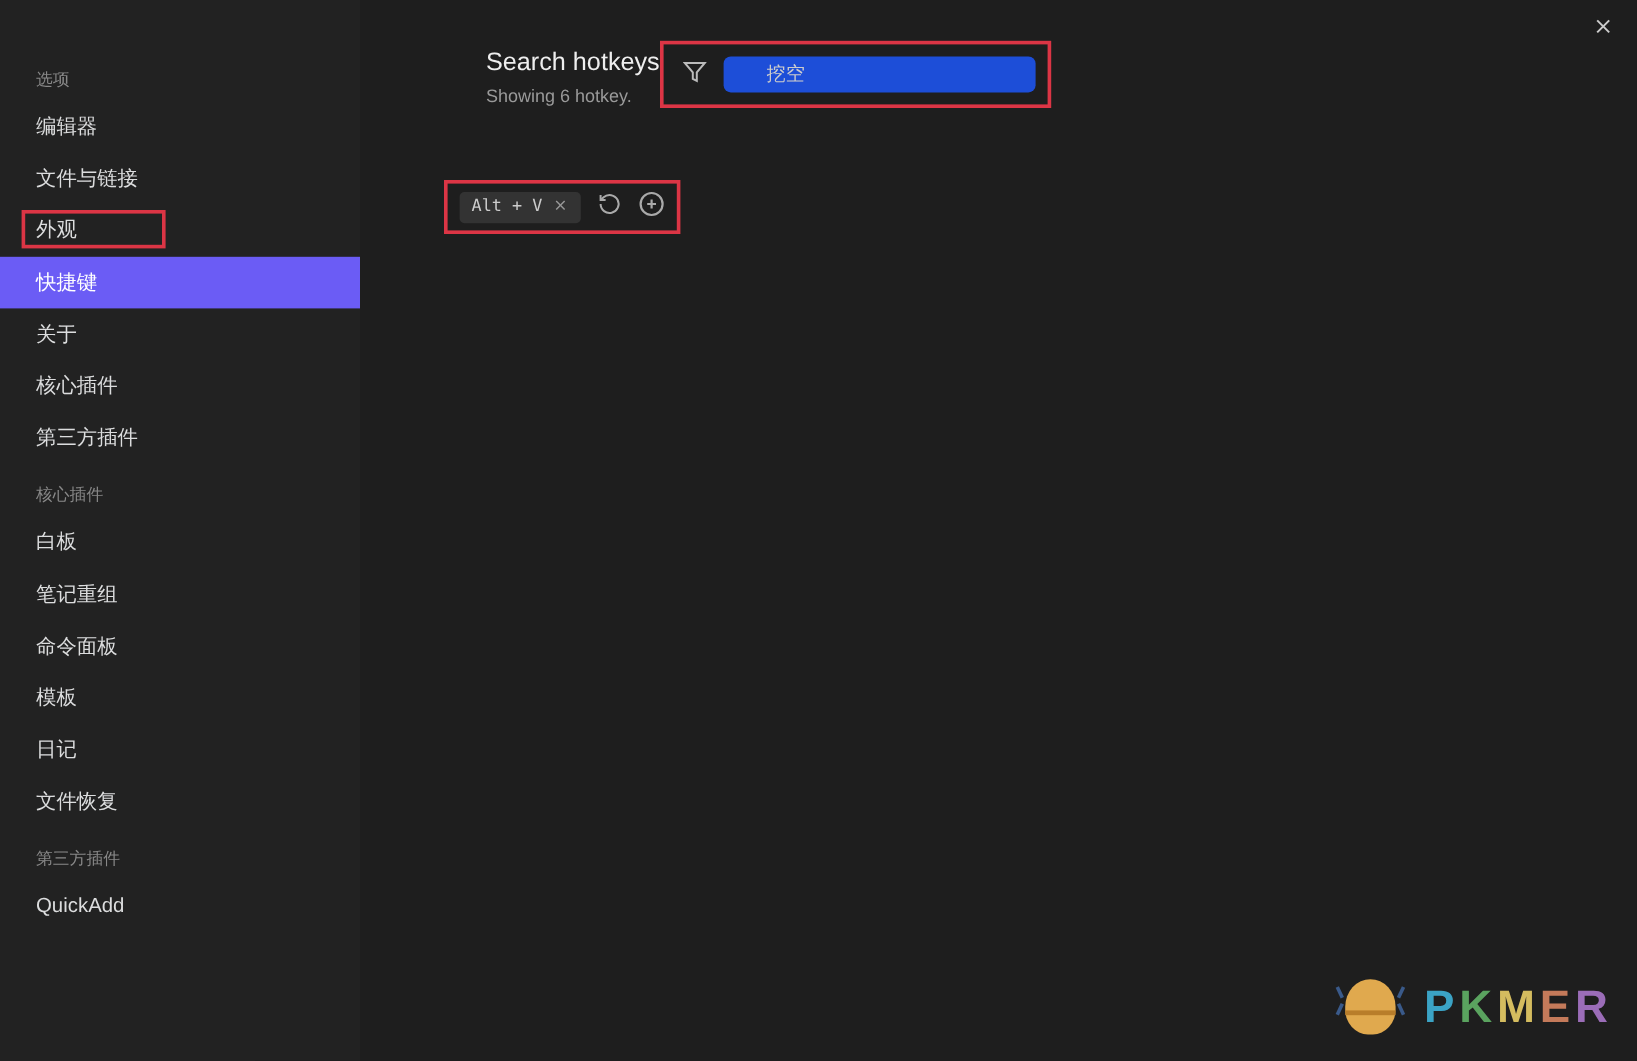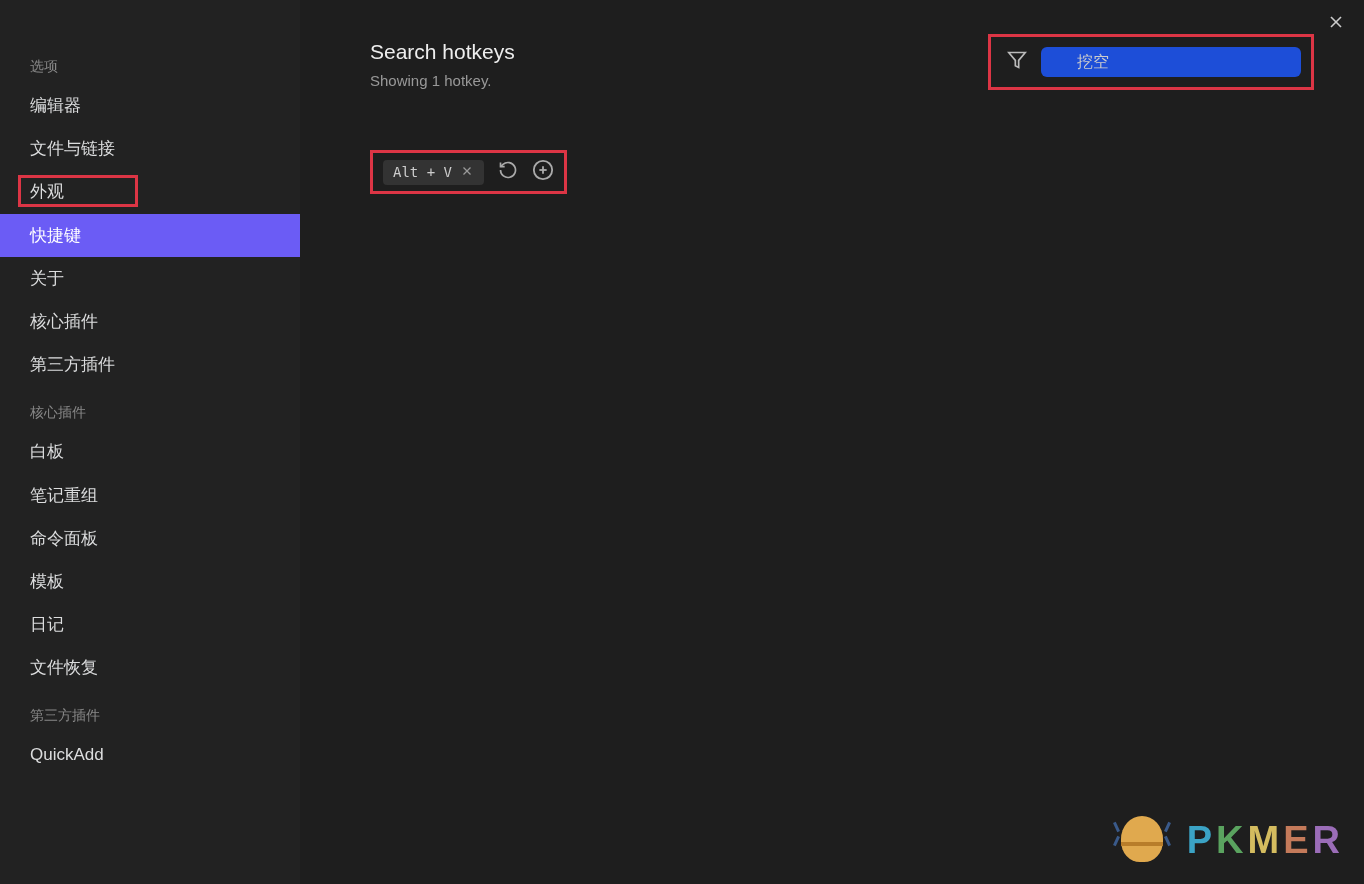--- a/index.html
+++ b/index.html
@@ -42,22 +42,23 @@
   position: relative;
 }
 .close-btn {
   position: absolute;
   top: 12px; right: 18px;
   color: #ccc;
   cursor: pointer;
 }
 .header-row {
   display: flex;
-  justify-content: space-between;
+  justify-content: flex-start;
   align-items: flex-start;
+  margin-left: 35px;
 }
 .main-title {
   font-size: 21px;
   font-weight: 500;
   color: #eee;
 }
 .main-subtitle {
   font-size: 15px;
   color: #999;
   margin-top: 8px;
@@ -197,21 +198,21 @@
   <div class="close-btn">
     <svg width="20" height="20" viewBox="0 0 24 24" fill="none" stroke="currentColor" stroke-width="2">
         <line x1="18" y1="6" x2="6" y2="18"></line>
         <line x1="6" y1="6" x2="18" y2="18"></line>
       </svg>
   </div>
 
   <div class="header-row">
     <div>
       <div class="main-title">Search hotkeys</div>
-      <div class="main-subtitle">Showing 1 hotkey.</div>
+      <div class="main-subtitle">Showing 6 hotkey.</div>
     </div>
     <div class="search-area">
       <span class="filter-icon">
         <svg width="20" height="20" viewBox="0 0 24 24" fill="none" stroke="currentColor" stroke-width="2">
             <polygon points="22 3 2 3 10 12.46 10 19 14 21 14 12.46 22 3"></polygon>
           </svg>
       </span>
       <div class="search-box">
         <svg width="18" height="18" viewBox="0 0 24 24" fill="none" stroke="currentColor" stroke-width="2">
             <circle cx="11" cy="11" r="8"></circle>

